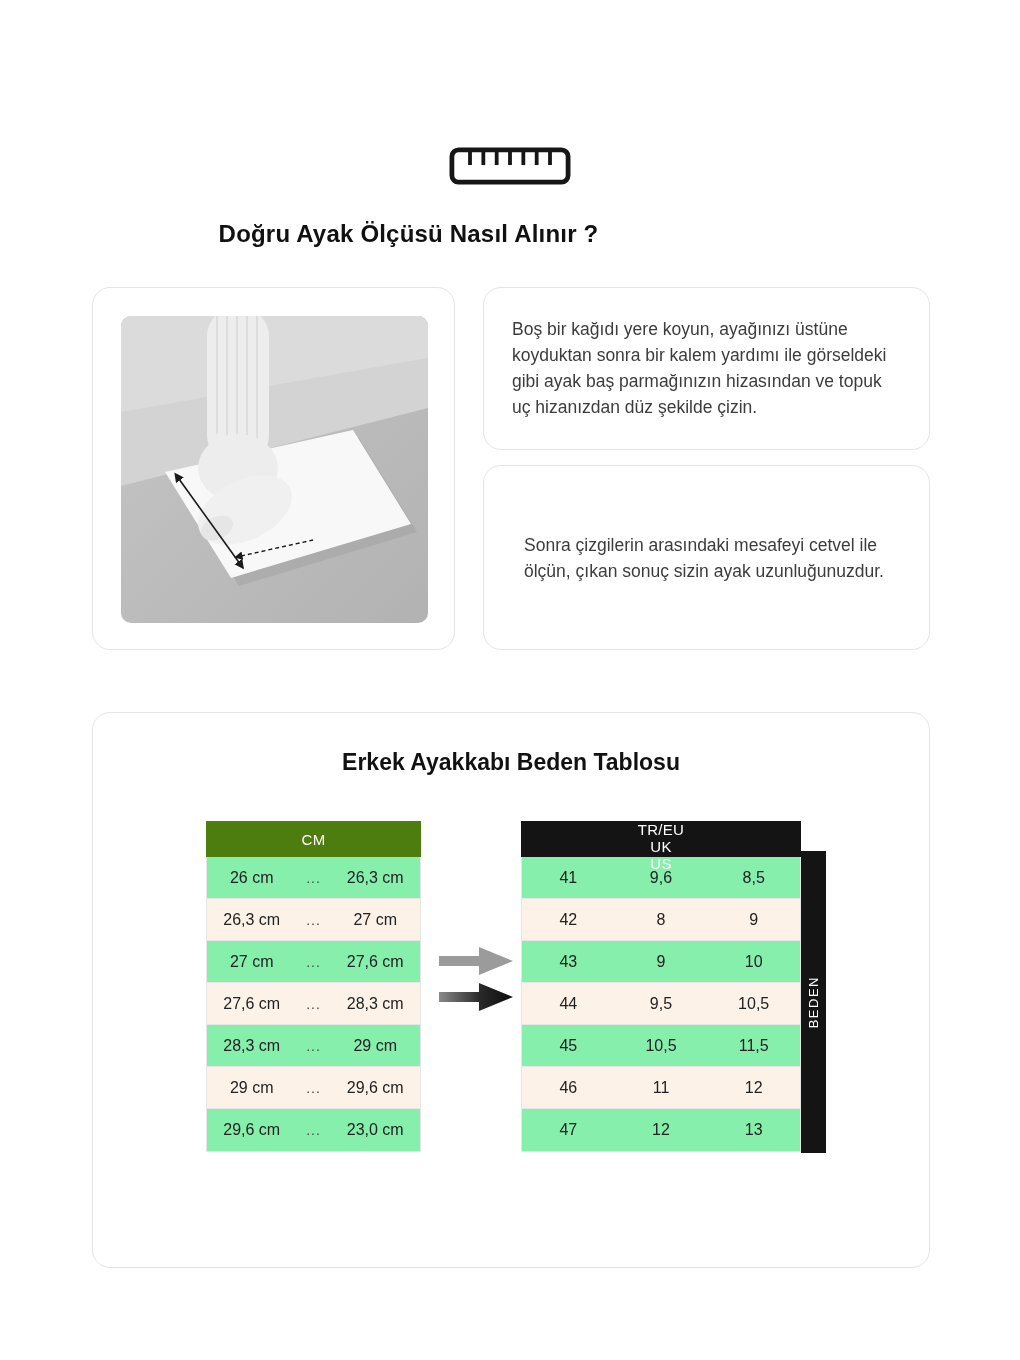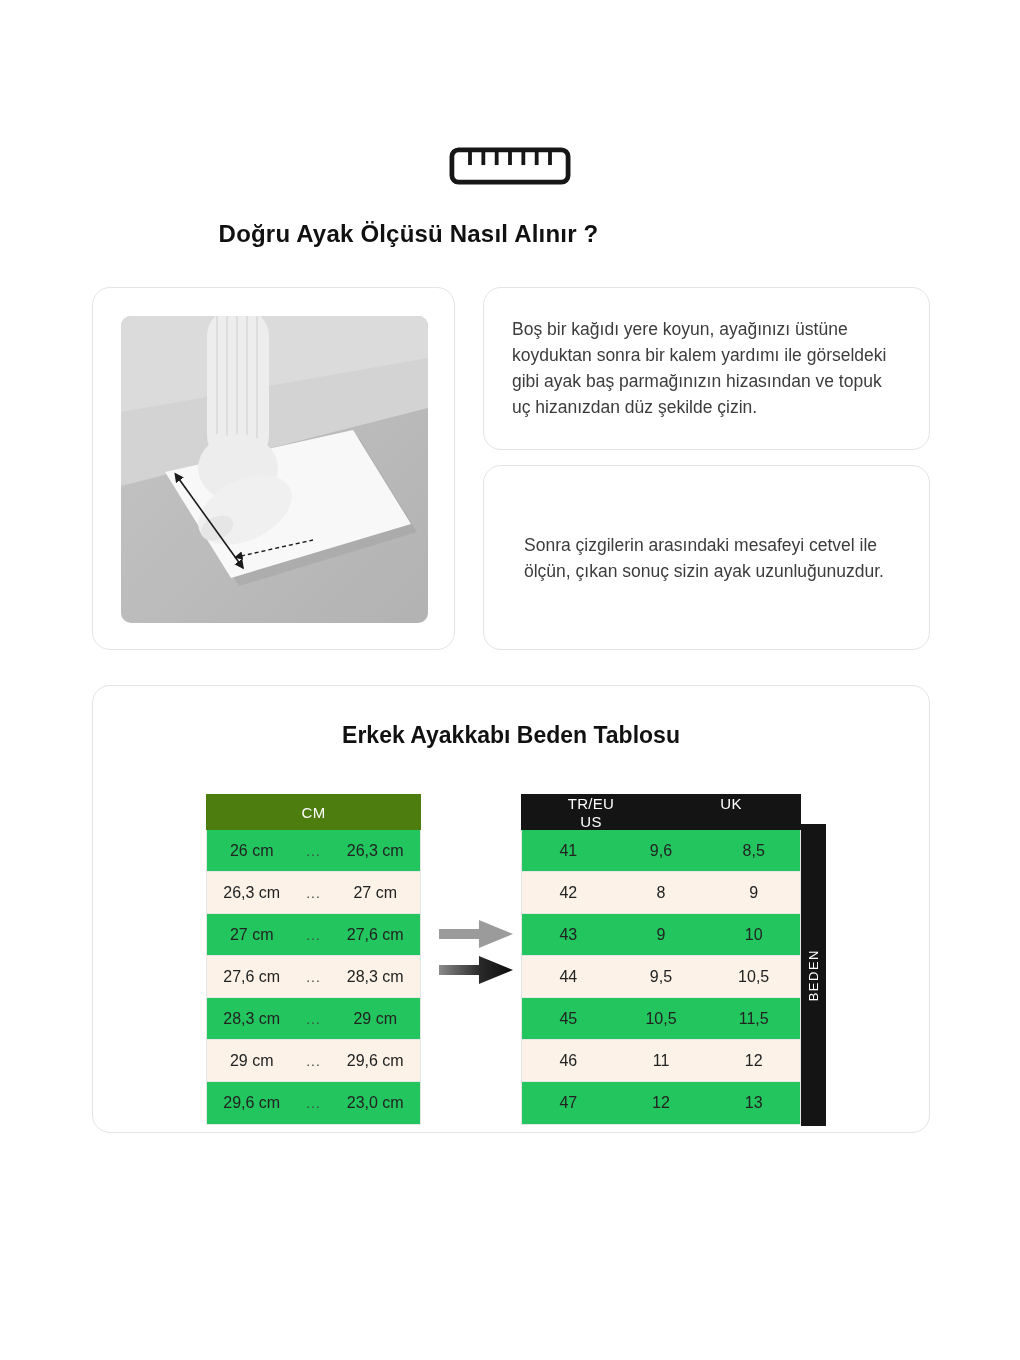--- a/index.html
+++ b/index.html
@@ -21,43 +21,43 @@
     box-sizing:border-box;
   }
   .photo-card{left:92px;top:287px;width:363px;height:363px;padding:28px;}
   .photo-card svg{display:block;width:307px;height:307px;}
   .text-card-1{left:483px;top:287px;width:447px;height:163px;padding:28px 28px;}
   .text-card-2{left:483px;top:465px;width:447px;height:185px;padding:0 40px;display:flex;align-items:center;}
   .text-card-1 p,.text-card-2 p{
     margin:0;font-size:17.5px;line-height:26px;color:#3c3c3c;
   }
   
-  .table-card{left:92px;top:685px;width:838px;height:448px;}
+  .table-card{left:92px;top:712px;width:838px;height:556px;}
   .section-title{
     position:absolute;top:36px;left:0;width:100%;margin:0;text-align:center;
     font-size:23px;font-weight:700;color:#111;
   }
   .t-header{
     height:36px;background:#4d7c0f;color:#ffffff;display:flex;align-items:center;
     justify-content:center;font-size:15px;letter-spacing:.3px;
   }
   .cm-table{position:absolute;left:113px;top:108px;width:215px;}
   .size-table{position:absolute;left:428px;top:108px;width:280px;}
   .t-body{border:1px solid #e6e6e6;border-top:none;box-sizing:border-box;}
   .t-row{
     height:42px;display:grid;align-items:center;text-align:center;
-    font-size:16px;color:#222;border-bottom:1px solid #e6e6e6;background:#22c55e;
+    font-size:16px;color:#222;border-bottom:1px solid #e6e6e6;background:#86efac;
     box-sizing:border-box;
   }
   .t-row:last-child{border-bottom:none;}
   .t-row.cream{background:#fcf2e7;}
   .cm-table .t-row{grid-template-columns:1fr 34px 1fr;}
   .cm-table .dots{color:#444;font-size:14px;letter-spacing:1px;}
   .size-table .t-row{grid-template-columns:1fr 1fr 1fr;}
-  .size-header{display:grid;grid-template-columns:1fr 1fr;height:36px;background:#141414;}
+  .size-header{display:grid;grid-template-columns:1fr;height:36px;background:#141414;}
   .size-header span{display:flex;align-items:center;justify-content:center;color:#fff;font-size:15px;letter-spacing:.3px;}
   
   .beden-bar{
     position:absolute;left:708px;top:138px;width:25px;height:302px;background:#141414;
     display:flex;align-items:center;justify-content:center;
   }
   .beden-bar span{
     color:#ffffff;font-size:13px;letter-spacing:1.5px;
     writing-mode:vertical-rl;transform:rotate(180deg);
   }

